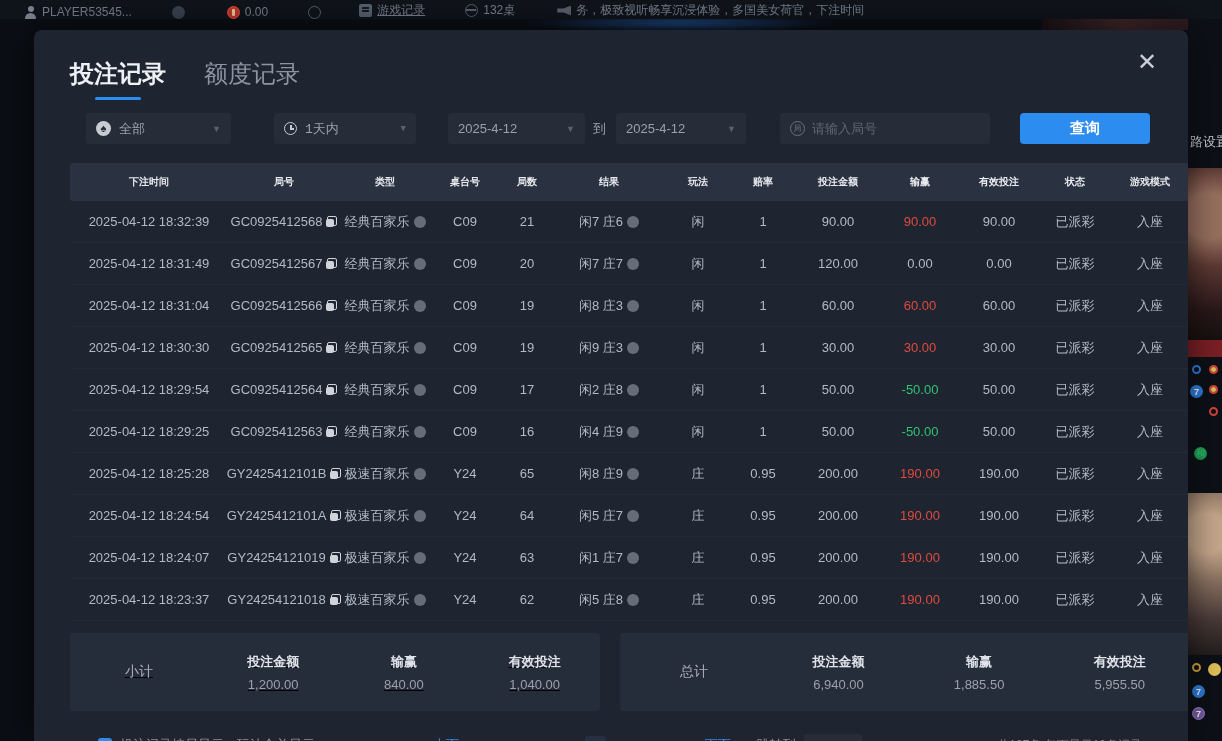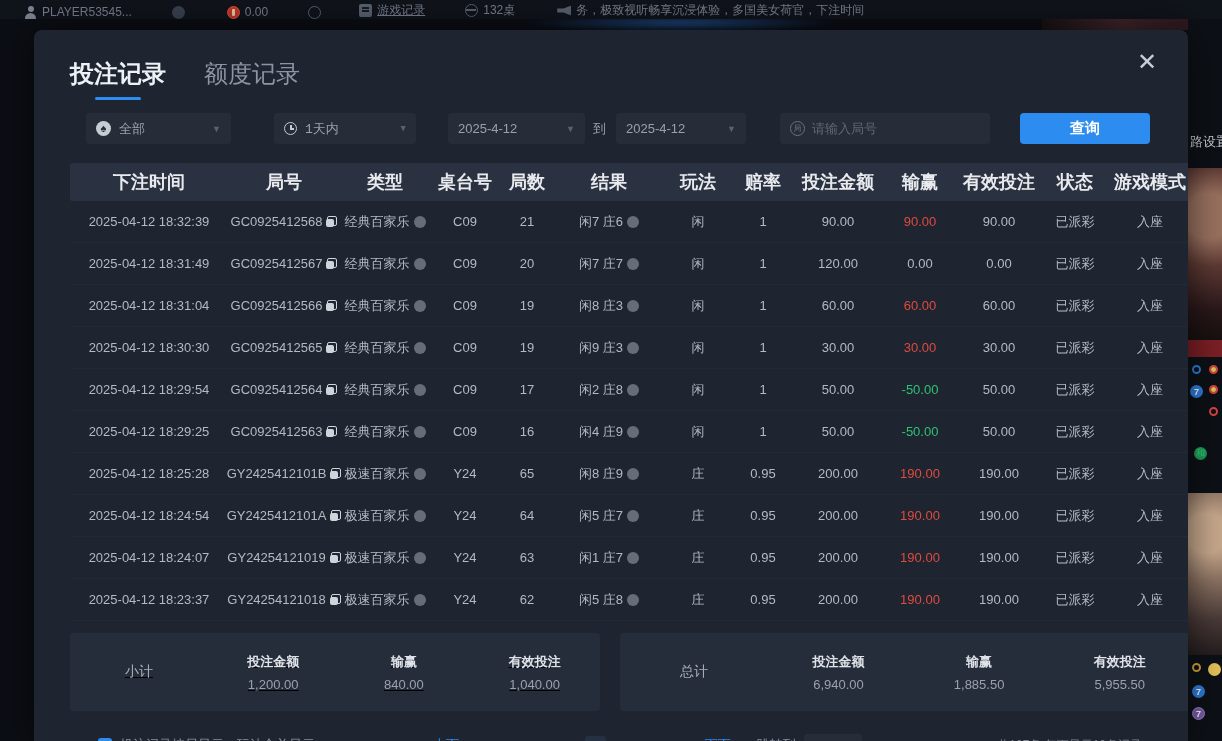--- a/index.html
+++ b/index.html
@@ -83,21 +83,21 @@
   .search-box input { background:transparent; border:none; outline:none; color:#9aa1ad; font-size:13px; width:100%;
     font-family:"Liberation Sans",sans-serif; }
   .search-box input::placeholder { color:#5f6774; }
   .query-btn { margin-left:auto; width:130px; height:31px; background:var(--accent); border:none; border-radius:4px;
     color:#fff; font-size:15px; font-weight:bold; cursor:pointer; font-family:"Liberation Sans",sans-serif; }
 
   
   .table { position:absolute; left:36px; top:133px; width:1120px; }
   .tr { display:grid; grid-template-columns:158px 112px 90px 70px 54px 110px 68px 62px 88px 76px 82px 70px 80px; align-items:center; }
   .thead { height:38px; background:#2a3140; border-radius:2px; }
-  .thead .td { color:#e8eaee; font-size:18px; font-weight:bold; }
+  .thead .td { color:#e8eaee; font-size:10px; font-weight:bold; }
   .tbody .tr { height:42px; border-bottom:1px solid #232a36; }
   .td { text-align:center; color:#b4bac4; font-size:13px; display:flex; align-items:center; justify-content:center; gap:4px; white-space:nowrap; }
   .red { color:var(--red); } .green { color:var(--green); }
   .copy-ico { width:11px; height:11px; position:relative; display:inline-block; flex:none; cursor:pointer; }
   .copy-ico::before { content:""; position:absolute; left:0; bottom:0; width:8px; height:8px; border-radius:2px; background:#cfd4db; }
   .copy-ico::after { content:""; position:absolute; right:0; top:0; width:8px; height:8px; border-radius:2px; border:1px solid #cfd4db; }
   .disc { width:12px; height:12px; border-radius:50%; background:#737a86; display:inline-block; flex:none; opacity:.85; }
 
   
   .summary { position:absolute; left:36px; top:603px; width:1120px; display:flex; gap:20px; }

